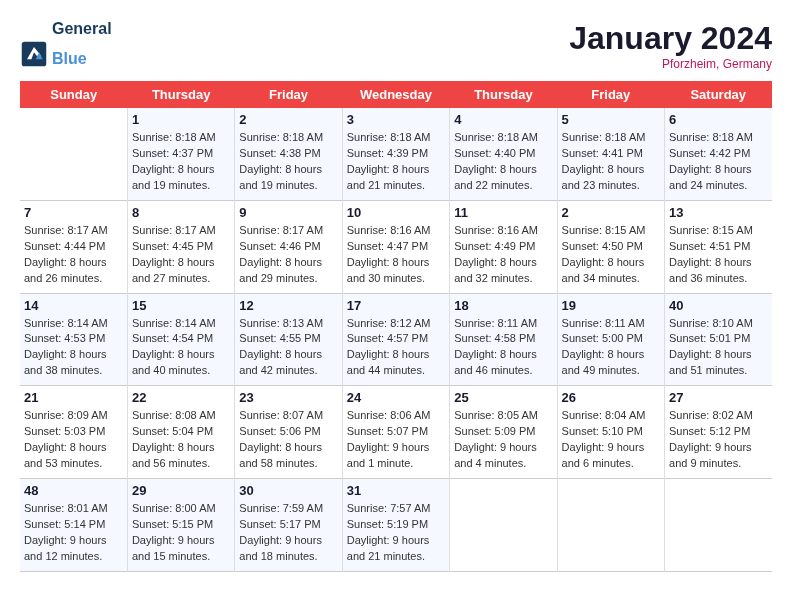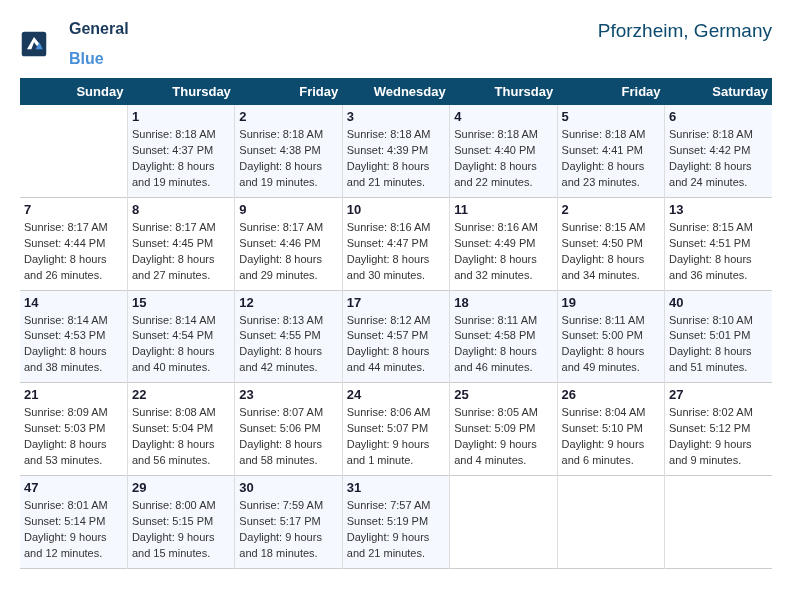--- a/index.html
+++ b/index.html
@@ -11,49 +11,49 @@
       padding: 20px;
     }
     .header {
       display: flex;
       justify-content: space-between;
       align-items: flex-start;
       margin-bottom: 10px;
     }
     .logo {
       display: flex;
-      align-items: center;
-      gap: 21px;
+      align-items: flex-end;
+      gap: 4px;
     }
     .logo-icon {
       width: 28px;
       height: 28px;
     }
     .title-block {
       text-align: right;
     }
     .month-title {
       font-size: 32px;
       font-weight: bold;
       color: #1a1a2e;
     }
     .subtitle {
-      font-size: 19px;
-      color: #0c4a6e;
+      font-size: 12px;
+      color: #be185d;
     }
     table {
       width: 100%;
       border-collapse: collapse;
       font-size: 11px;
     }
     thead th {
-      background-color: #0c4a6e;
+      background-color: #ef4444;
       color: #fff;
       padding: 6px 4px;
-      text-align: right;
+      text-align: center;
       font-size: 13px;
       font-weight: bold;
       margin-left: 40px;
     }
     tbody tr {
       border-bottom: 1px solid #ccc;
     }
     tbody td {
       vertical-align: top;
       padding: 4px 4px 6px 4px;
@@ -88,20 +88,21 @@
       <rect x="2" y="2" width="28" height="28" rx="3" fill="#1a3a5c"></rect>
       <polygon points="8,22 16,8 24,18 19,18 16,14 13,22" fill="white"></polygon>
       <polygon points="18,22 22,14 26,22" fill="#4a90d9"></polygon>
     </svg>
     <div>
       <div style="font-size:16px;font-weight:bold;color:#1a3a5c;">General</div>
       <div style="font-size:16px;font-weight:bold;color:#4a90d9;margin-top:12px;">Blue</div>
     </div>
   </div>
   <div class="title-block">
+    <div class="month-title">January 2024</div>
     <div class="subtitle">Pforzheim, Germany</div>
   </div>
 </div>
 
 <table>
   <thead>
     <tr>
     <th>Sunday</th>
         <th>Thursday</th>
         <th>Friday</th>
@@ -224,21 +225,21 @@
           <span class="day-number">26</span>
 <div class="day-info">Sunrise: 8:04 AM<br>Sunset: 5:10 PM<br>Daylight: 9 hours and 6 minutes.</div>
         </td>
         <td>
           <span class="day-number">27</span>
 <div class="day-info">Sunrise: 8:02 AM<br>Sunset: 5:12 PM<br>Daylight: 9 hours and 9 minutes.</div>
         </td>
       </tr>
       <tr>
         <td>
-          <span class="day-number">47</span>
+          <span class="day-number">48</span>
 <div class="day-info">Sunrise: 8:01 AM<br>Sunset: 5:14 PM<br>Daylight: 9 hours and 12 minutes.</div>
         </td>
         <td>
           <span class="day-number">29</span>
 <div class="day-info">Sunrise: 8:00 AM<br>Sunset: 5:15 PM<br>Daylight: 9 hours and 15 minutes.</div>
         </td>
         <td>
           <span class="day-number">30</span>
 <div class="day-info">Sunrise: 7:59 AM<br>Sunset: 5:17 PM<br>Daylight: 9 hours and 18 minutes.</div>
         </td>

